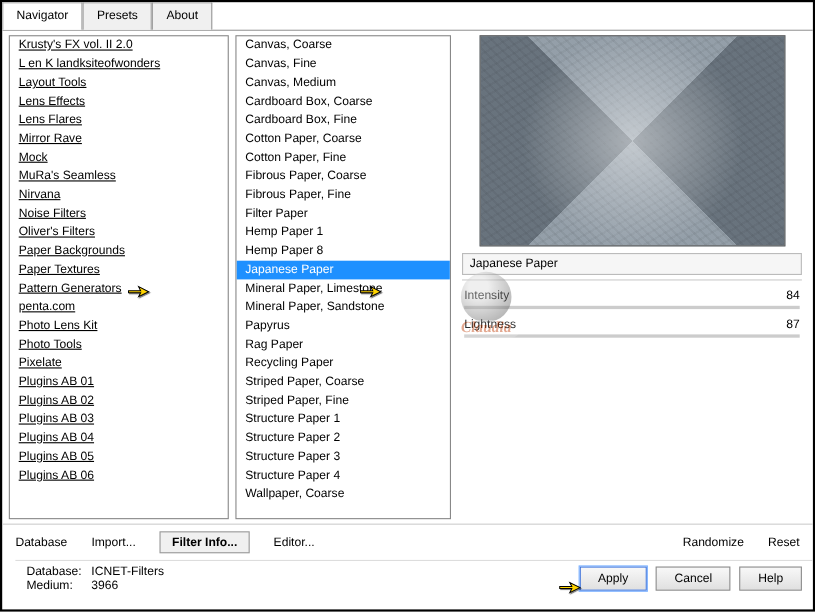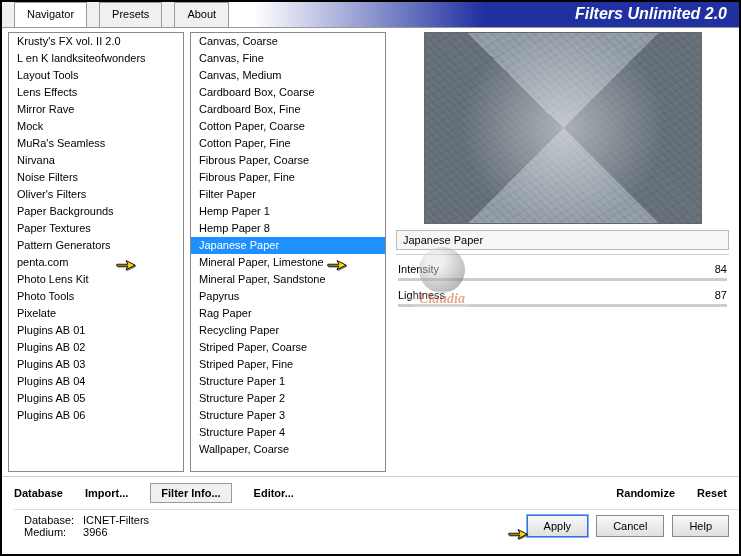--- a/index.html
+++ b/index.html
@@ -1,24 +1,24 @@
 <!DOCTYPE html>
 <html><head>
 <meta charset="utf-8">
 <style>
   * { box-sizing: border-box; margin: 0; padding: 0; }
   body { font-family: "Segoe UI", Tahoma, Arial, sans-serif; font-size: 11px; background: #fff; width: 741px; height: 556px; overflow: hidden; border: 2px solid #000; position: relative; }
   .header { height: 26px; display: flex; border-bottom: 1px solid #999; }
   .tabs { display: flex; background: #f0f0f0; }
-  .tab { padding: 5px 12px; border: 1px solid #999; border-bottom: none; background: #f0f0f0; cursor: pointer; margin-left: 12px; }
+  .tab { padding: 5px 12px; border: 1px solid #999; border-bottom: none; background: #f0f0f0; cursor: pointer; }
   .tab.active { background: #fff; font-weight: normal; }
   .title-banner { flex: 1; background: linear-gradient(to right, #fff 5%, #2030a0 50%); color: #fff; font-style: italic; font-weight: bold; font-size: 16px; text-align: right; padding: 3px 12px 0 0; }
   .main { display: flex; height: 448px; padding: 4px 6px 0 6px; gap: 6px; }
   .listbox { border: 1px solid #888; background: #fff; overflow-y: scroll; height: 440px; position: relative; }
-  .list1 { width: 176px; }
+  .list1 { width: 200px; text-decoration: underline; }
   .list2 { width: 196px; }
   .li { padding: 1px 2px 1px 8px; white-space: nowrap; cursor: pointer; line-height: 15px; }
   .li.selected { background: #1e90ff; color: #fff; }
   .right { flex: 1; display: flex; flex-direction: column; }
   .preview { width: 278px; height: 192px; border: 1px solid #666; margin: 0 auto 4px auto; background: #8b96a0; position: relative; overflow: hidden; }
   .preview-tex { position: absolute; inset: 0; background:
       radial-gradient(circle at 50% 50%, rgba(255,255,255,0.45) 0%, rgba(70,80,90,0.0) 60%),
       repeating-linear-gradient(45deg, rgba(0,0,0,0.05) 0 2px, transparent 2px 6px),
       repeating-linear-gradient(-30deg, rgba(0,0,0,0.04) 0 2px, transparent 2px 7px);
       filter: contrast(1.05);
@@ -26,21 +26,21 @@
   .preview-diag { position: absolute; inset: 0;
       background: conic-gradient(from 45deg at 50% 50%, rgba(40,50,60,0.35) 0deg 90deg, rgba(200,210,220,0.15) 90deg 180deg, rgba(40,50,60,0.35) 180deg 270deg, rgba(200,210,220,0.15) 270deg 360deg);
   }
   .filter-name-box { border: 1px solid #bbb; background: #f6f6f6; padding: 3px 6px; margin: 2px 4px 2px 4px; }
   .separator { border-top: 1px solid #ccc; margin: 2px 4px; }
   .params { padding: 4px 6px; }
   .param-row { display: flex; justify-content: space-between; padding: 2px 0; }
   .slider-bar { height: 3px; background: #ccc; margin: 1px 0 6px 0; position: relative; }
   .toolbar1 { display: flex; gap: 22px; padding: 6px 12px; border-top: 1px solid #ccc; align-items: center; }
   .toolbar1 .spacer { flex: 1; }
-  .tb-btn { font-weight: bold; cursor: pointer; background: none; border: none; font-size: 11px; }
+  .tb-btn { font-weight: normal; cursor: pointer; background: none; border: none; font-size: 11px; }
   .tb-btn.boxed { border: 1px solid #999; padding: 3px 10px; font-weight: bold; background: #f0f0f0; }
   .bottom-row { display: flex; padding: 4px 10px 6px 10px; align-items: center; border-top: 1px solid #ddd; margin-left: 12px; }
   .db-info { font-size: 11px; }
   .db-info span { display: inline-block; min-width: 56px; }
   .action-btns { margin-left: auto; display: flex; gap: 8px; }
   .btn { border: 1px solid #888; background: linear-gradient(#f8f8f8,#e0e0e0); padding: 4px 16px; cursor: pointer; font-size: 11px; }
   .btn.primary { border: 1px solid #3a6fd8; outline: 1px solid #7ab0ff; }
   .pointer { position: absolute; width: 22px; height: 16px; pointer-events: none; }
   .pointer svg { filter: drop-shadow(1px 1px 0 rgba(0,0,0,0.5)); }
   .watermark { position: absolute; left: 370px; top: 245px; width: 140px; height: 60px; opacity: 0.45; pointer-events: none; font-family: cursive; text-align: center; }
@@ -52,29 +52,29 @@
 </style>
 </head>
 <body>
 
 <div class="header">
   <div class="tabs">
     <div class="tab active">Navigator</div>
     <div class="tab">Presets</div>
     <div class="tab">About</div>
   </div>
-  <div class="title-banner">Filters Unlimited 2.0</div>
 </div>
 
 <div class="main">
   <div class="listbox list1" id="list1">
       <div class="li">Krusty's FX vol. II 2.0</div>
       <div class="li">L en K landksiteofwonders</div>
       <div class="li">Layout Tools</div>
       <div class="li">Lens Effects</div>
+      <div class="li">Lens Flares</div>
       <div class="li">Mirror Rave</div>
       <div class="li">Mock</div>
       <div class="li">MuRa's Seamless</div>
       <div class="li">Nirvana</div>
       <div class="li">Noise Filters</div>
       <div class="li">Oliver's Filters</div>
       <div class="li">Paper Backgrounds</div>
       <div class="li">Paper Textures</div>
       <div class="li">Pattern Generators</div>
       <div class="li">penta.com</div>

